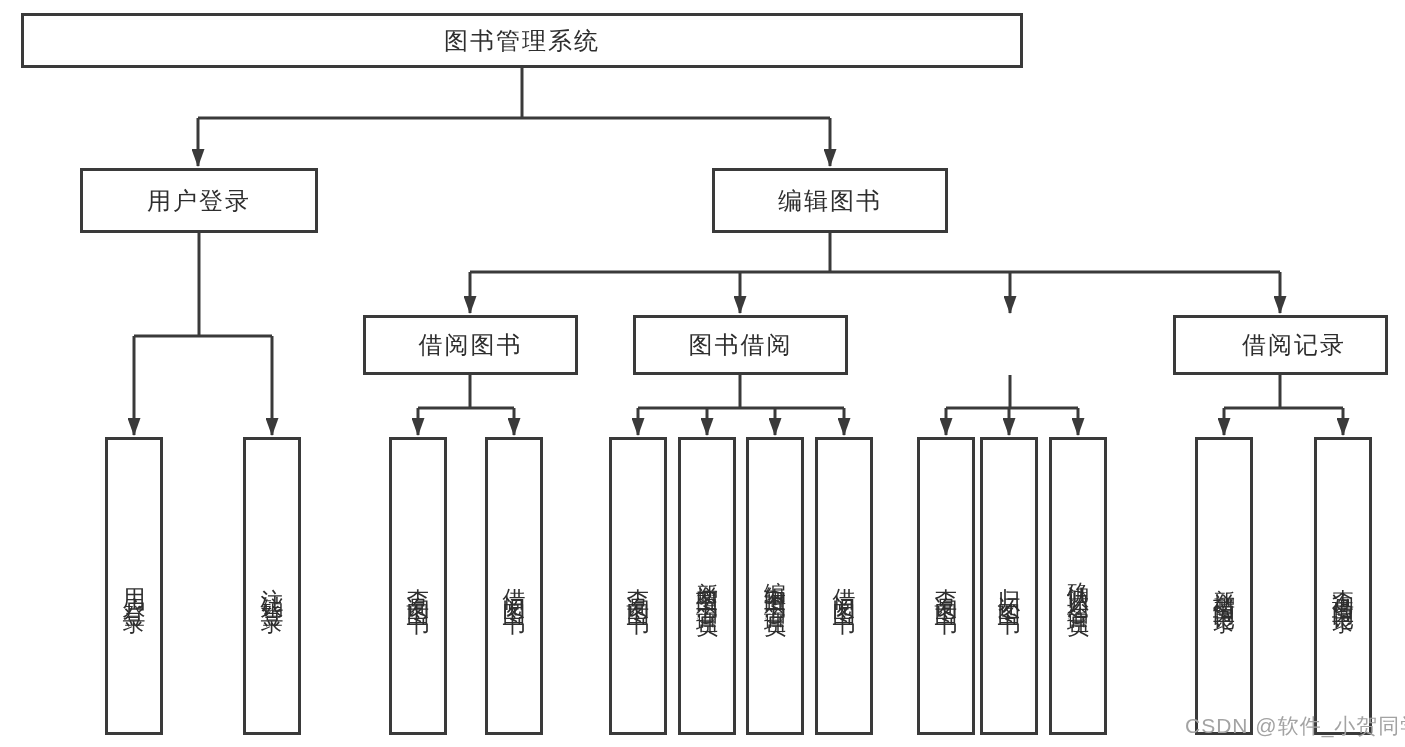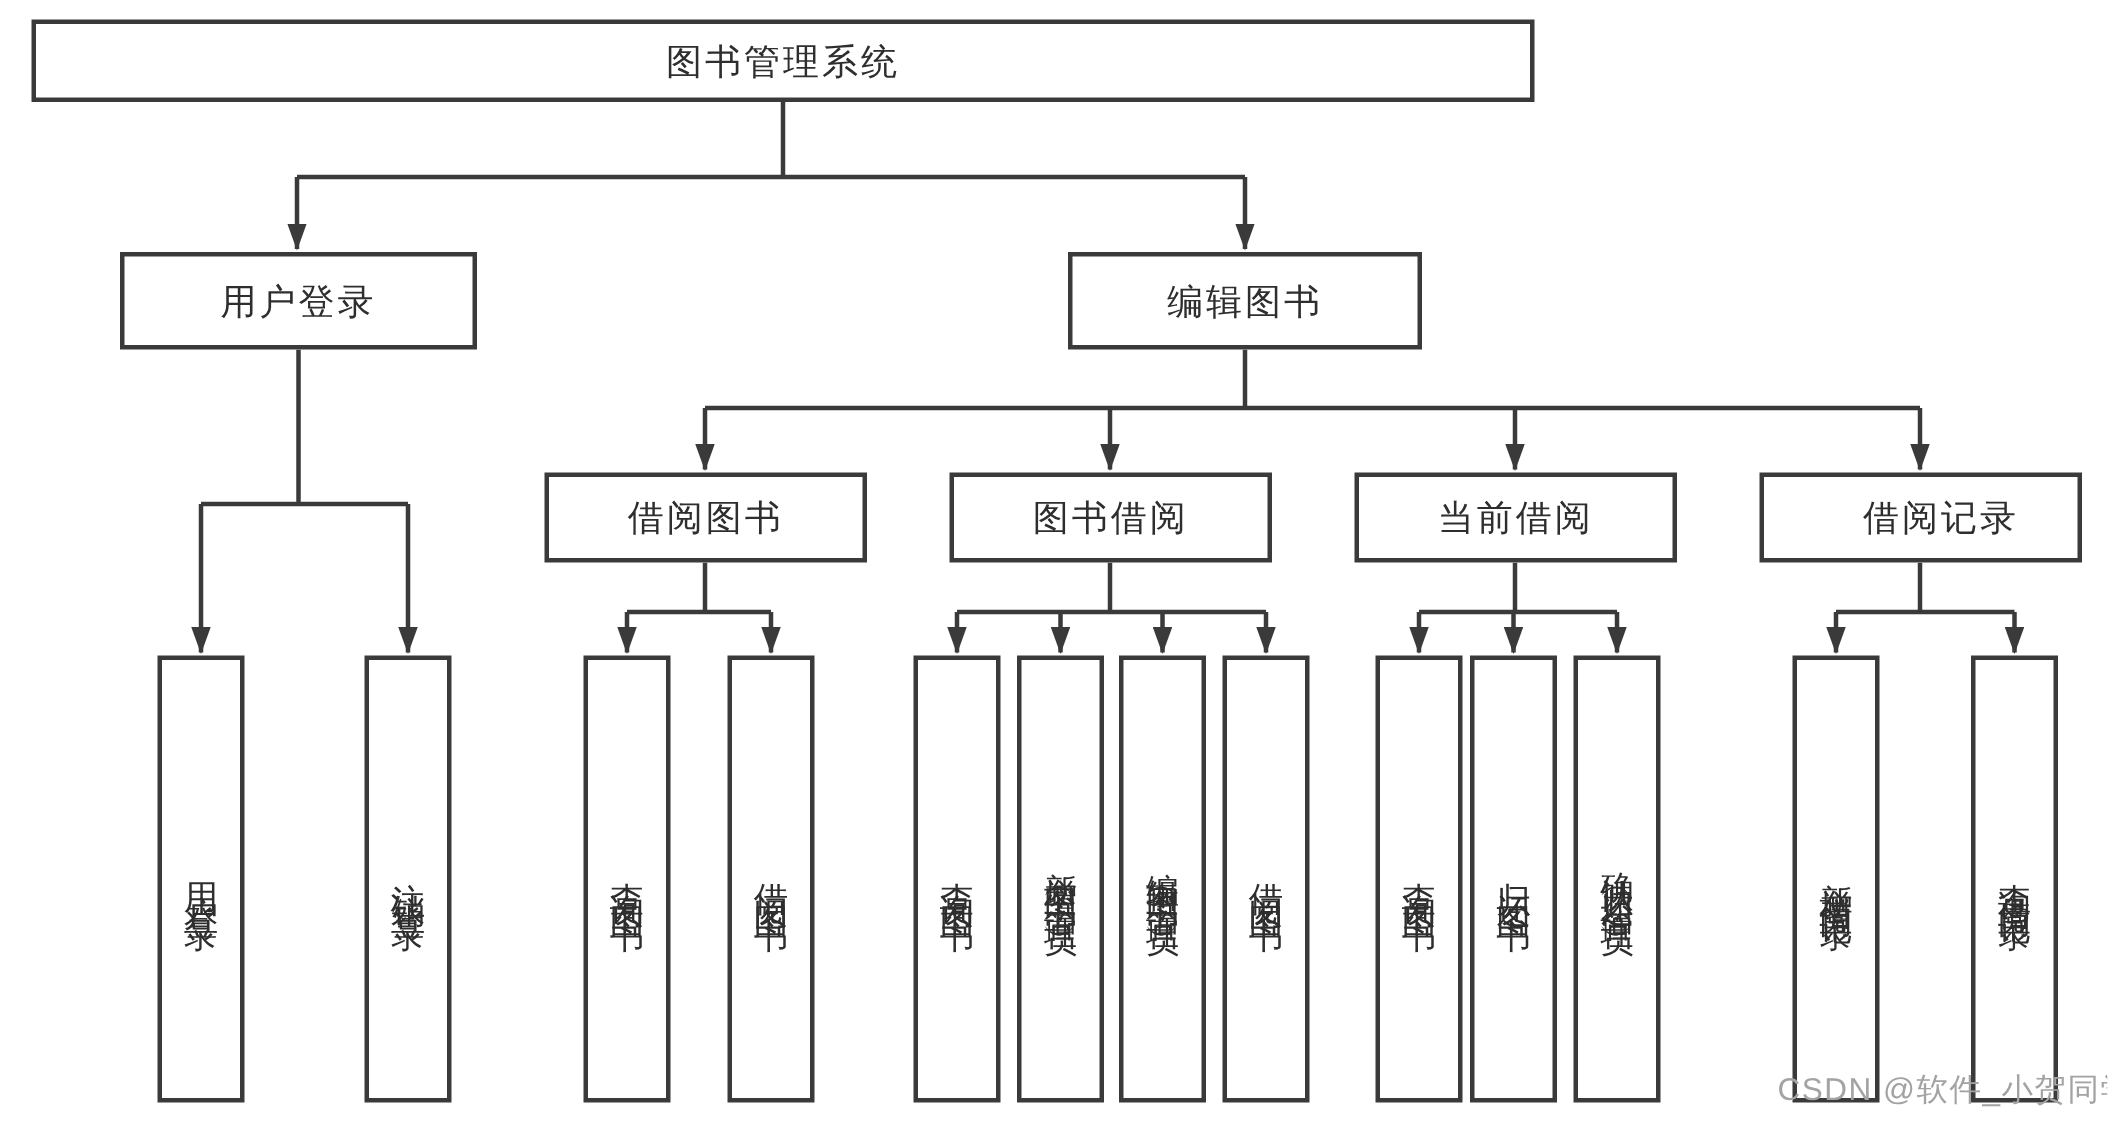--- a/index.html
+++ b/index.html
@@ -111,21 +111,20 @@
     </g>
   </svg>
 
   <div class="box" style="left:21px;top:13px;width:1002px;height:55px;">图书管理系统</div>
 
   <div class="box" style="left:80px;top:168px;width:238px;height:65px;">用户登录</div>
   <div class="box" style="left:712px;top:168px;width:236px;height:65px;">编辑图书</div>
 
   <div class="box" style="left:363px;top:315px;width:215px;height:60px;">借阅图书</div>
   <div class="box" style="left:633px;top:315px;width:215px;height:60px;">图书借阅</div>
-  <div class="box" style="left:903px;top:315px;width:215px;height:60px;">当前借阅</div>
   <div class="box" style="left:1173px;top:315px;width:215px;height:60px;padding-left:27px;">借阅记录</div>
 
   <div class="vbox" style="left:105px;top:437px;width:58px;height:298px;">用户登录</div>
   <div class="vbox" style="left:243px;top:437px;width:58px;height:298px;">注销登录</div>
 
   <div class="vbox" style="left:389px;top:437px;width:58px;height:298px;">查询图书</div>
   <div class="vbox" style="left:485px;top:437px;width:58px;height:298px;">借阅图书</div>
 
   <div class="vbox" style="left:609px;top:437px;width:58px;height:298px;">查询图书</div>
   <div class="vbox dense" style="left:678px;top:437px;width:58px;height:298px;">新增图书（管理员）</div>

